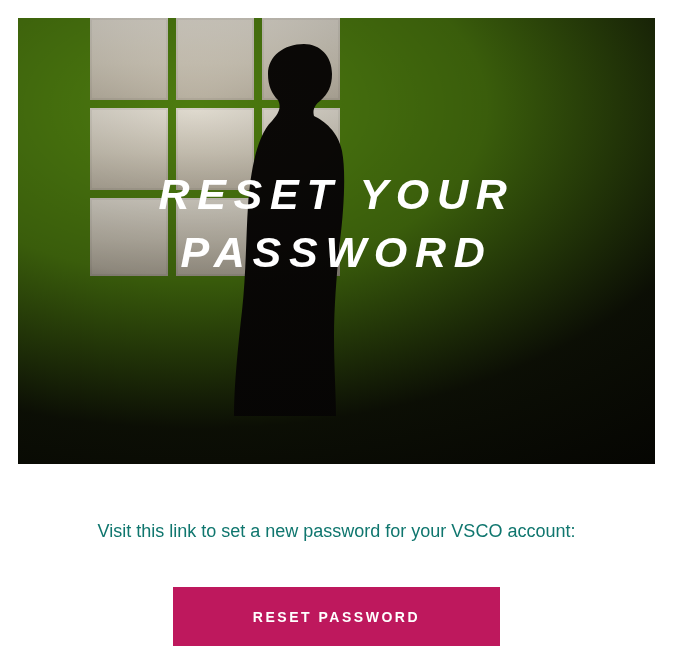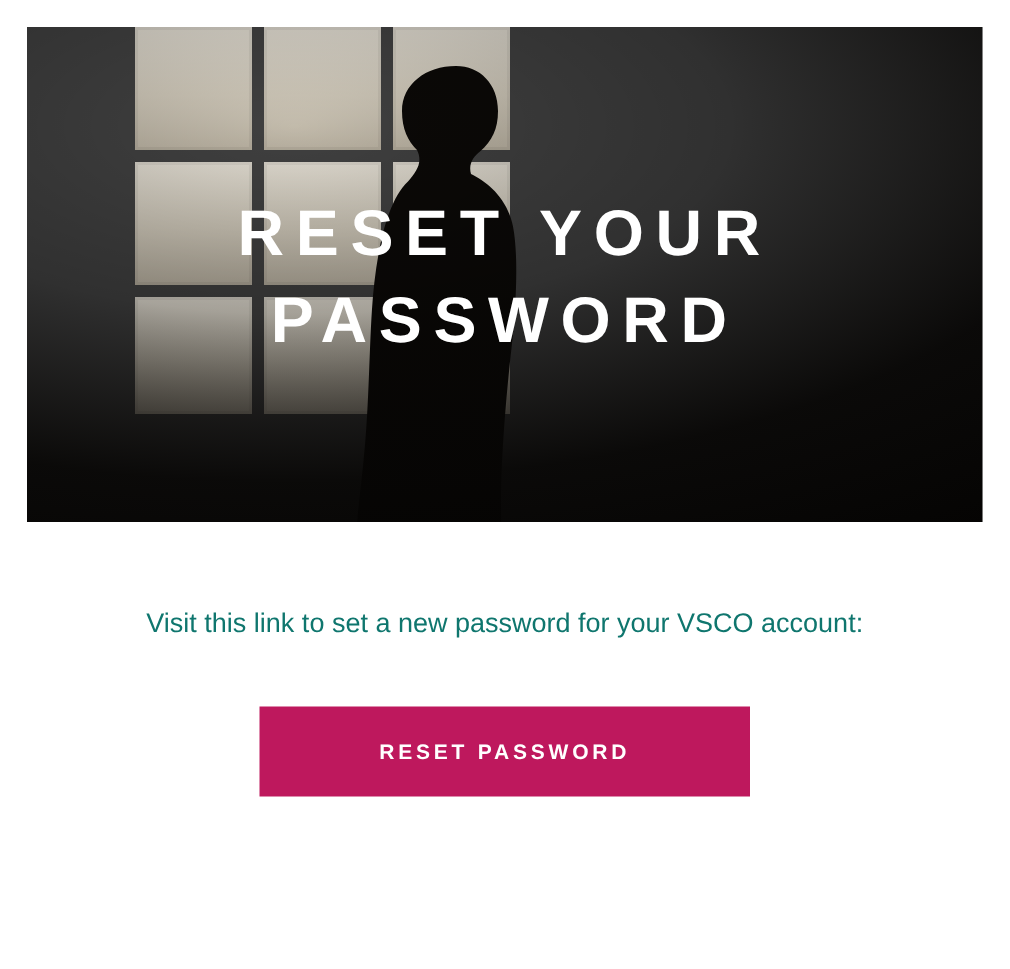--- a/index.html
+++ b/index.html
@@ -9,24 +9,25 @@
     }
     body {
       width: 673px;
       height: 646px;
       background: #ffffff;
       font-family: -apple-system, BlinkMacSystemFont, "Segoe UI", Helvetica, Arial, sans-serif;
       padding: 18px 18px 0 18px;
     }
     .hero {
       width: 100%;
-      height: 330px;
+      height: 446px;
       position: relative;
-      background: #404040;
+      background: #4d7c0f;
       overflow: hidden;
+      font-style: italic;
     }
     .hero-scene {
       position: absolute;
       inset: 0;
     }
     .window-frame {
       position: absolute;
       top: 0;
       left: 72px;
       width: 250px;

